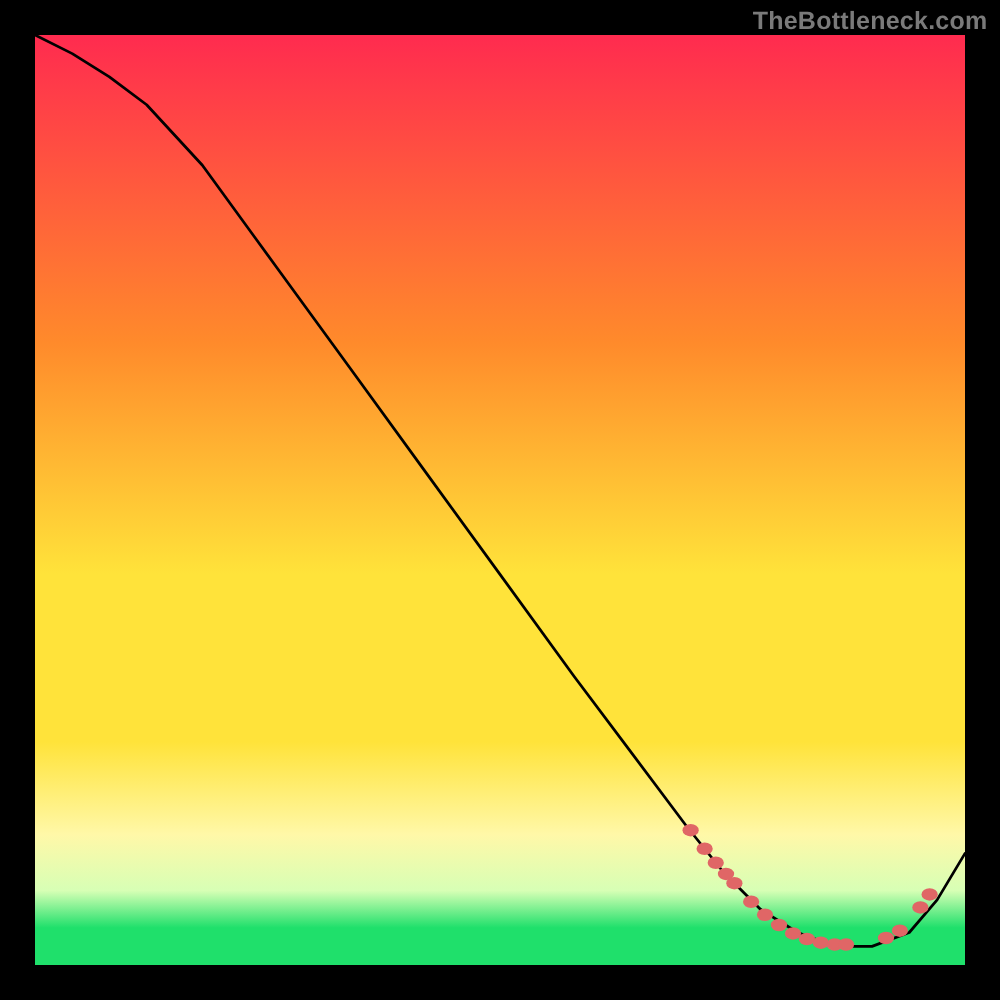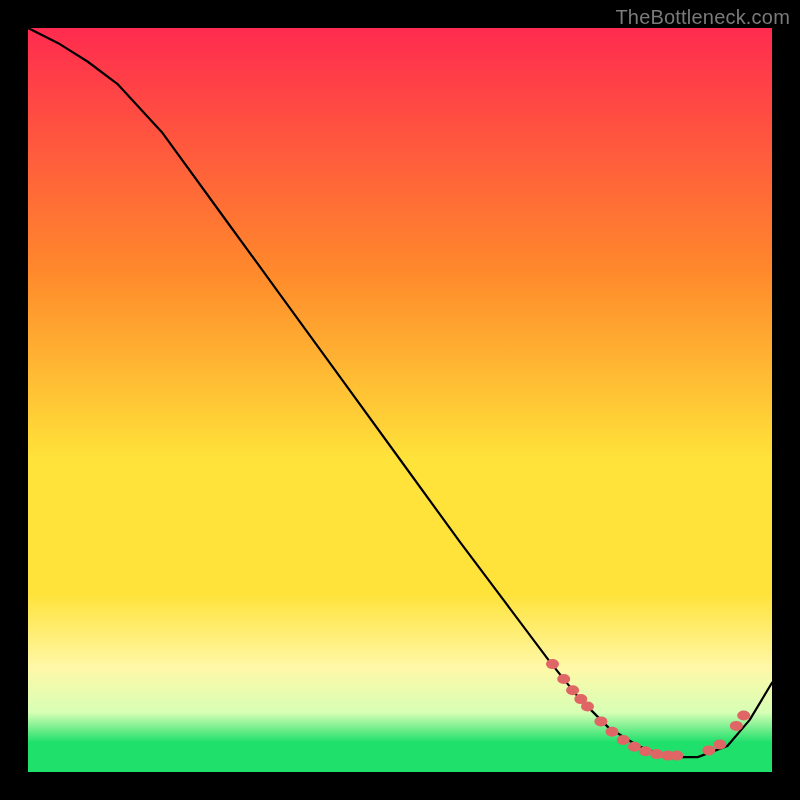--- a/index.html
+++ b/index.html
@@ -17,21 +17,21 @@
     height: 800px;
     background: #000;
   }
   .watermark {
     position: absolute;
     top: 6px;
     right: 10px;
     color: #7a7a7a;
     font-size: 20px;
     letter-spacing: 0.2px;
-    font-weight: 400;
+    font-weight: 700;
     z-index: 10;
   }
   .plot {
     position: absolute;
     box-sizing: border-box;
   }
   svg { display: block; }
 </style>
 </head>
 <body>

